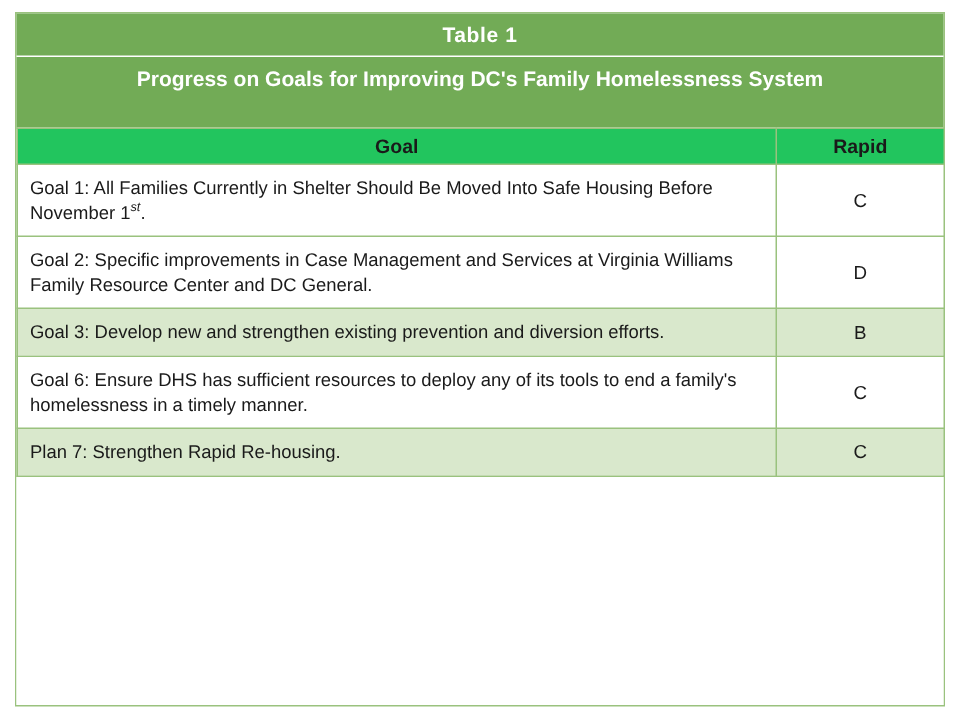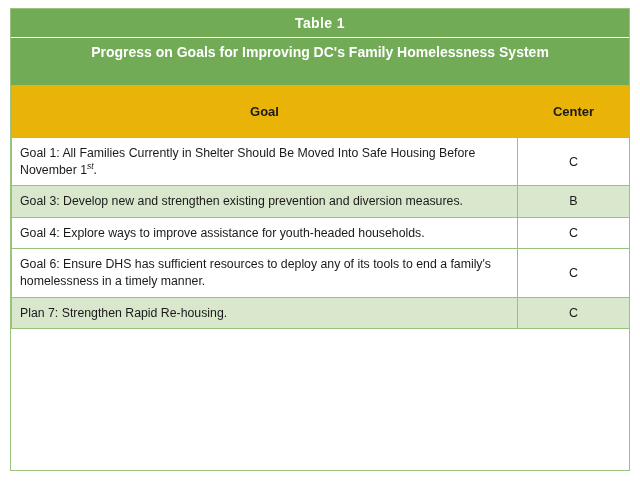--- a/index.html
+++ b/index.html
@@ -54,22 +54,22 @@
   }
   table.goals th, table.goals td {
     border: 1px solid #9ac27e;
     vertical-align: middle;
   }
   table.goals th {
     font-size: 13px;
     font-weight: bold;
     color: #1a1a1a;
     text-align: center;
-    padding: 18px 4px;
-    background: #eab308;
+    padding: 4px 4px;
+    background: #22c55e;
   }
   col.c-goal { width: 506px; }
   col.c-grade { width: 112px; }
   td.goal {
     font-size: 12.3px;
     color: #1a1a1a;
     padding: 7px 8px 7px 8px;
     line-height: 1.35;
     text-align: left;
   }
@@ -107,35 +107,35 @@
     <div class="subtitle-bar">Progress on Goals for Improving DC's Family Homelessness System</div>
 
     <table class="goals">
       <colgroup>
         <col class="c-goal">
         <col class="c-grade">
       </colgroup>
       <thead>
         <tr>
           <th>Goal</th>
-          <th>Center</th>
+          <th>Rapid</th>
         </tr>
       </thead>
       <tbody id="goals-body">
           <tr class="plain">
             <td class="goal">Goal 1: All Families Currently in Shelter Should Be Moved Into Safe Housing Before November 1<sup>st</sup>.</td>
             <td class="grade">C</td>
           </tr>
+          <tr class="plain">
+            <td class="goal">Goal 2: Specific improvements in Case Management and Services at Virginia Williams Family Resource Center and DC General.</td>
+            <td class="grade">D</td>
+          </tr>
           <tr class="shaded">
-            <td class="goal">Goal 3: Develop new and strengthen existing prevention and diversion measures.</td>
+            <td class="goal">Goal 3: Develop new and strengthen existing prevention and diversion efforts.</td>
             <td class="grade">B</td>
-          </tr>
-          <tr class="plain">
-            <td class="goal">Goal 4: Explore ways to improve assistance for youth-headed households.</td>
-            <td class="grade">C</td>
           </tr>
           <tr class="plain">
             <td class="goal">Goal 6: Ensure DHS has sufficient resources to deploy any of its tools to end a family's homelessness in a timely manner.</td>
             <td class="grade">C</td>
           </tr>
           <tr class="shaded">
             <td class="goal">Plan 7: Strengthen Rapid Re-housing.</td>
             <td class="grade">C</td>
           </tr>
         </tbody>

